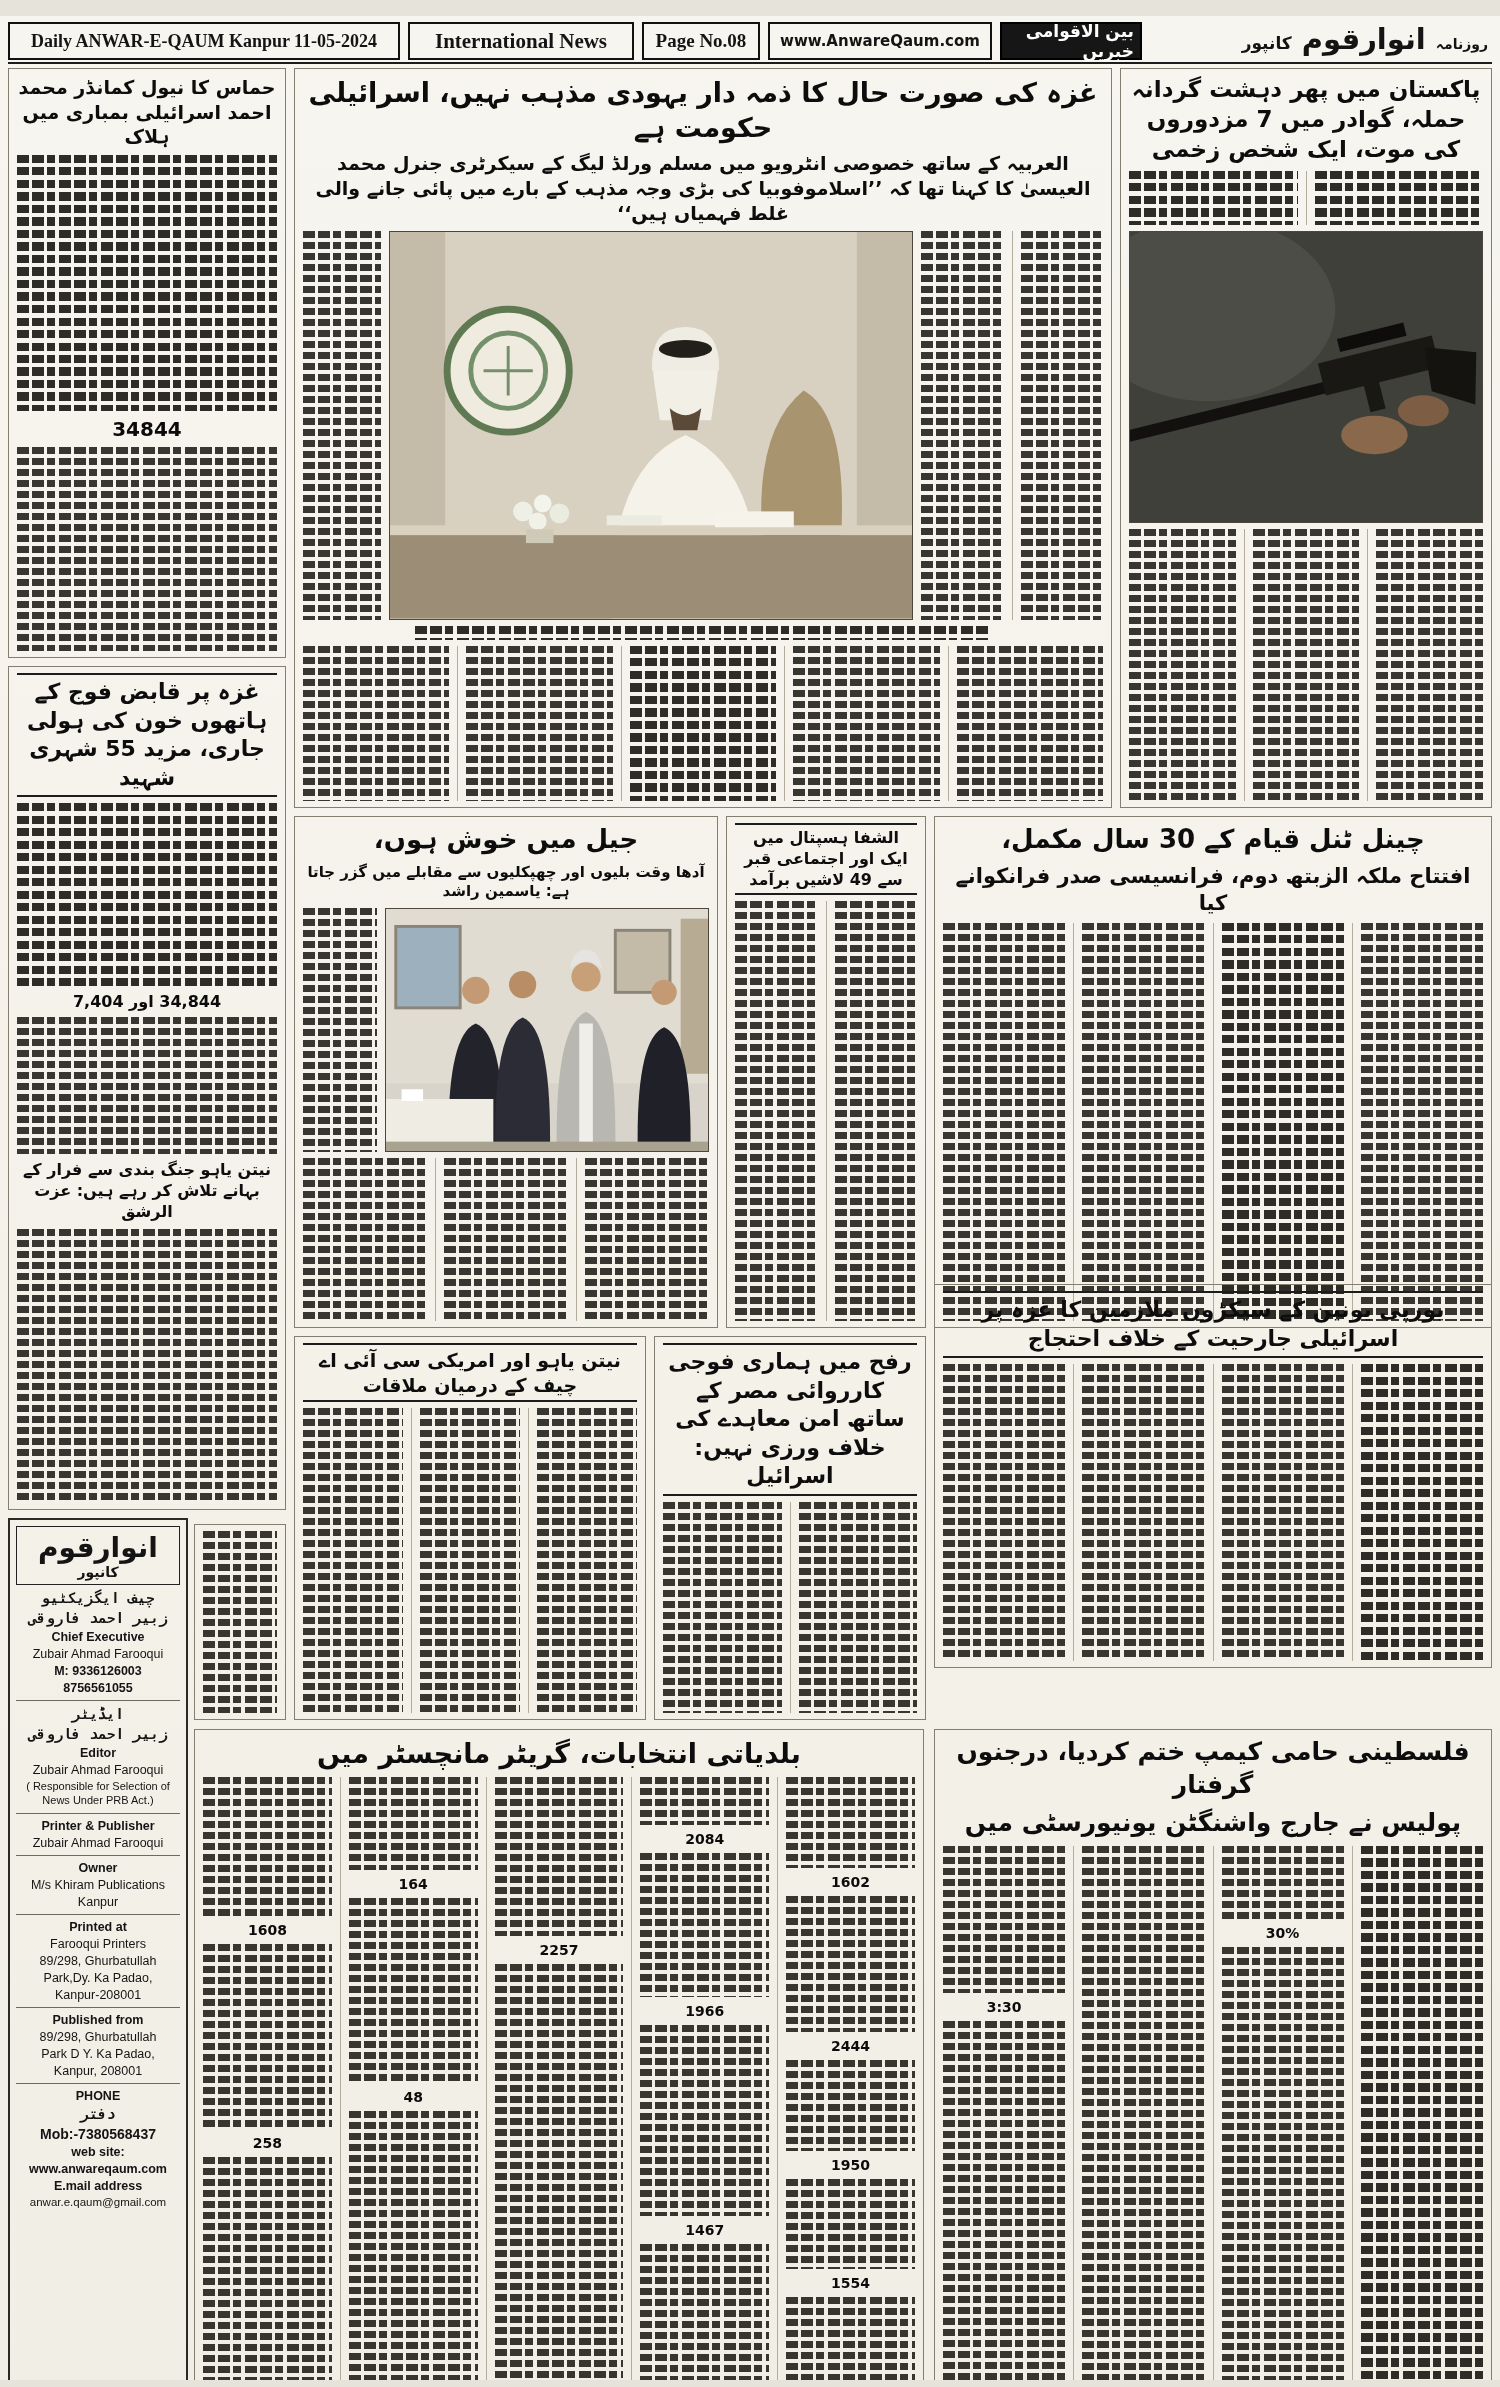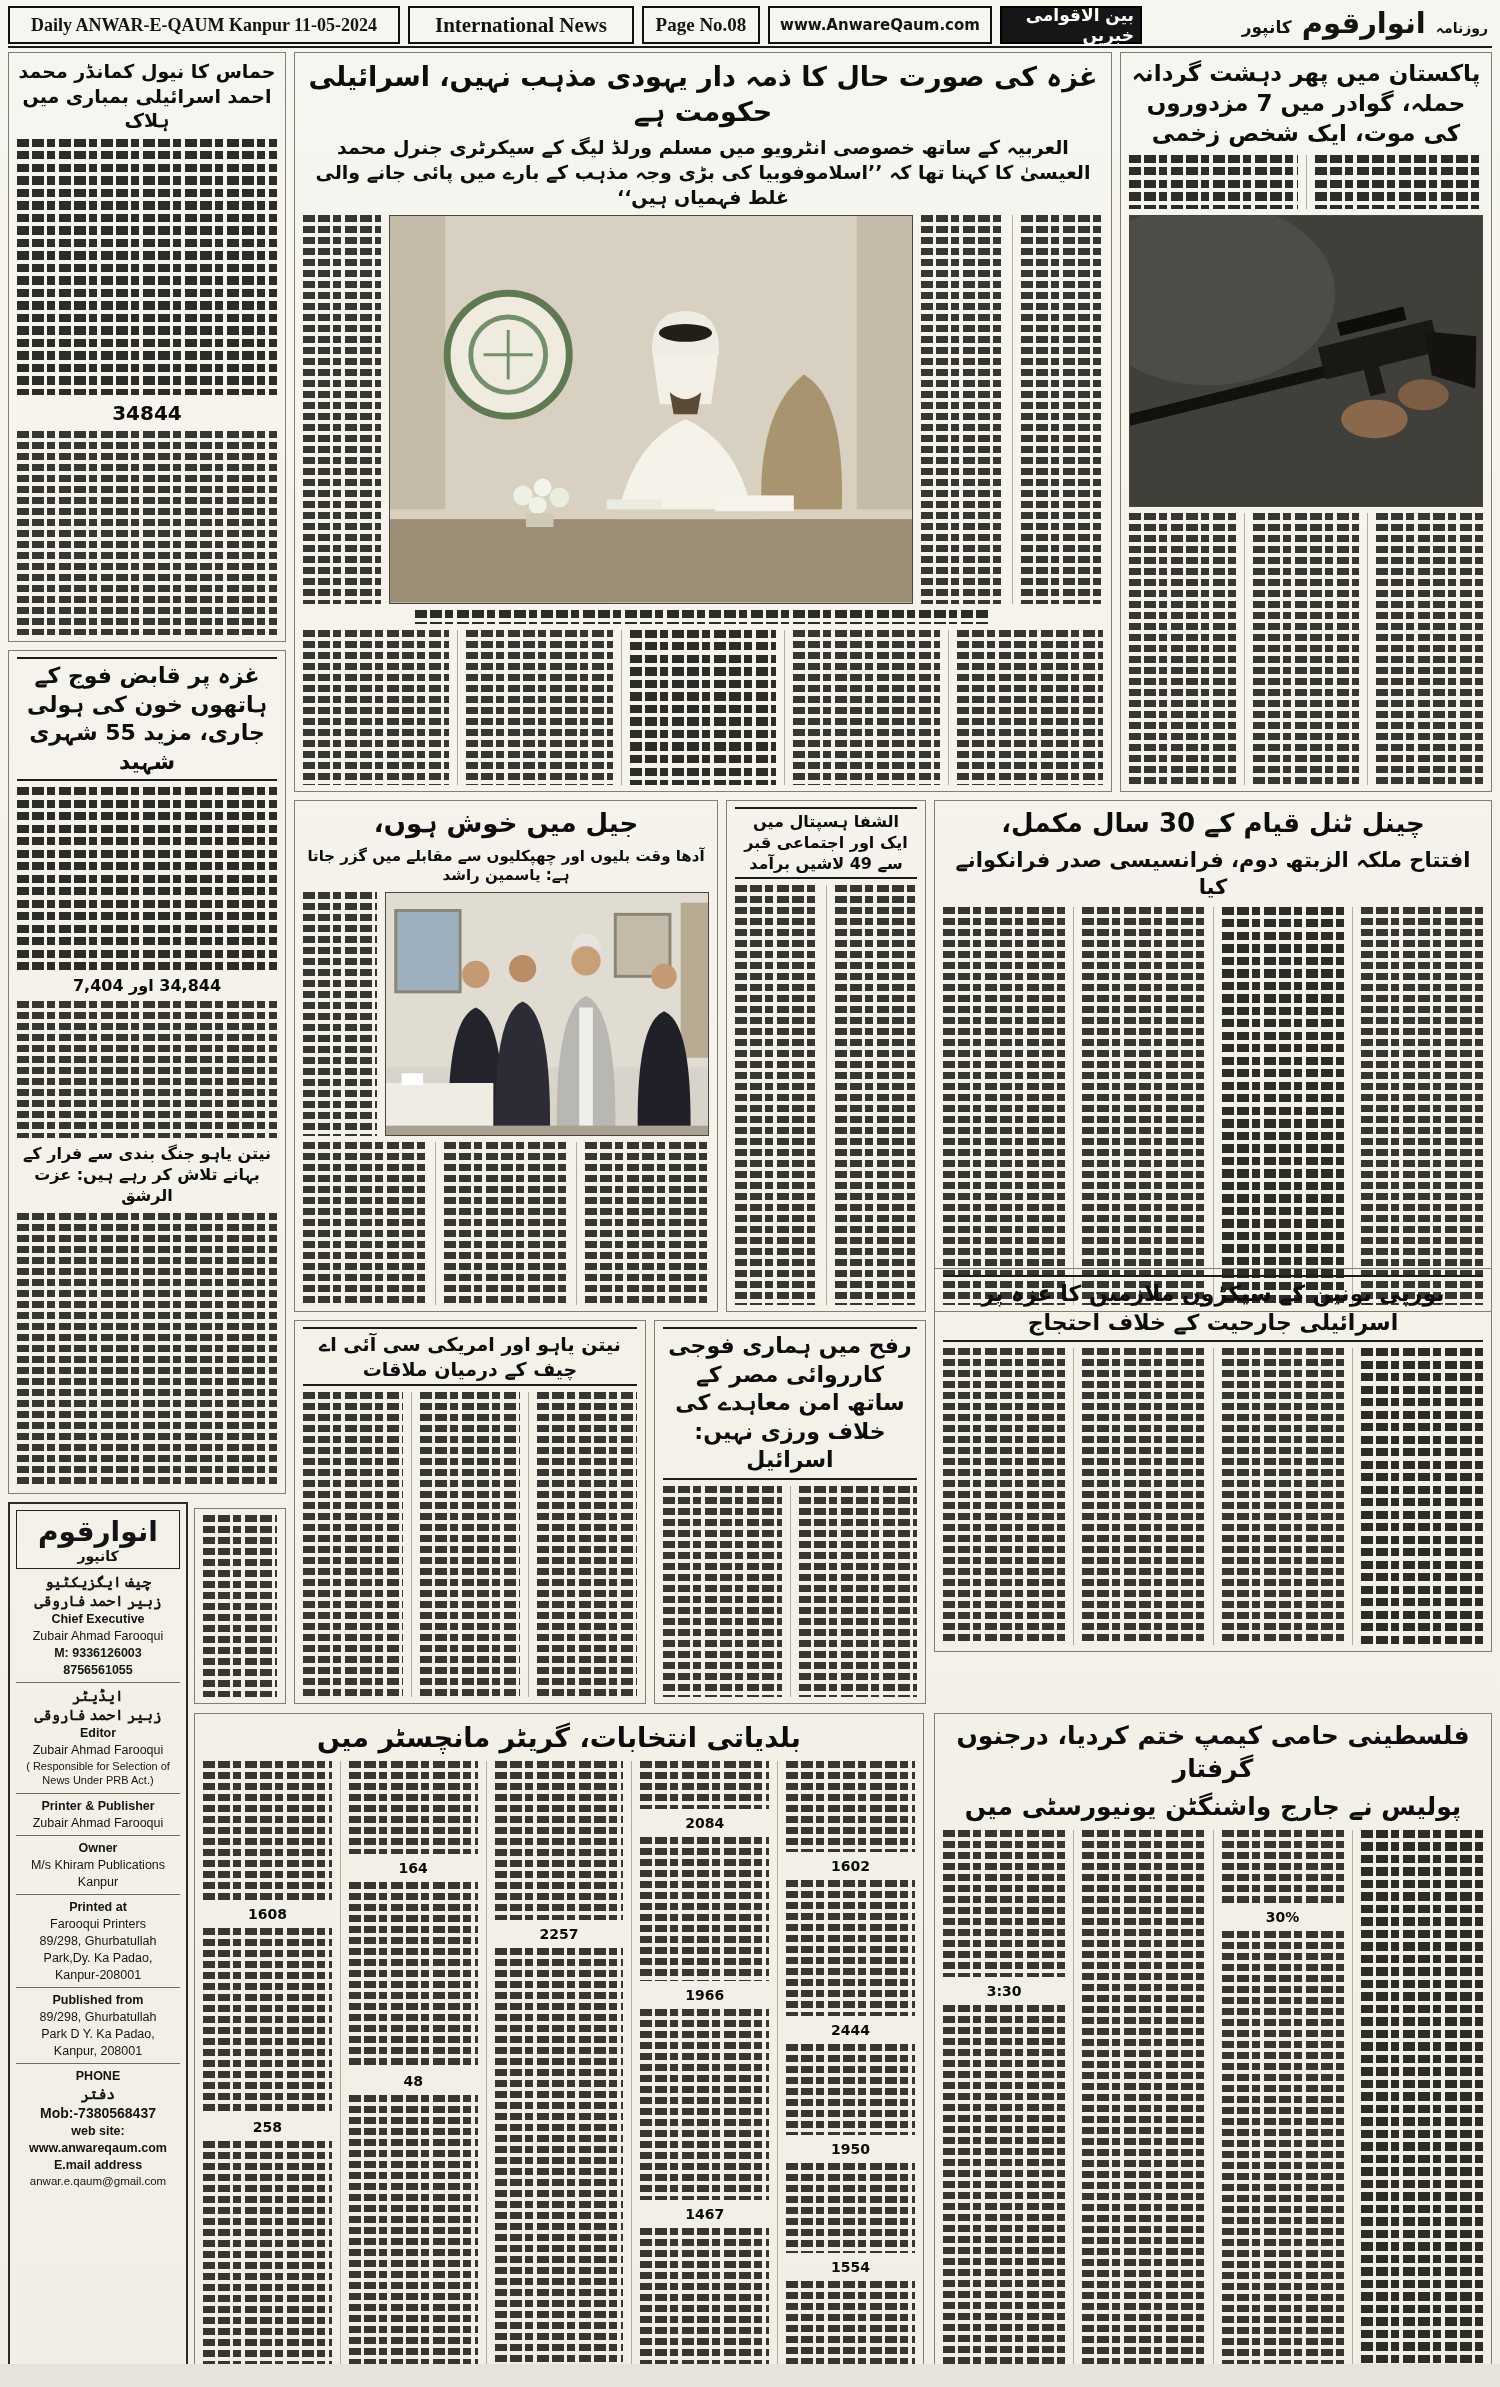--- a/index.html
+++ b/index.html
@@ -1,18 +1,18 @@
 <!DOCTYPE html>
 <html lang="ur"><head>
 <meta charset="utf-8">
 <style>
   *{margin:0;padding:0;box-sizing:border-box}
   html,body{background:#e6e3da}
   body{font-family:"DejaVu Sans",sans-serif;color:#141414}
-  .sheet{position:relative;width:1500px;height:2364px;margin:0 auto;overflow:hidden;
+  .sheet{position:relative;width:1500px;height:2364px;margin:16px auto;overflow:hidden;
          background:linear-gradient(180deg,#f7f5ef 0%,#f4f1e9 60%,#f1eee5 100%)}
   .abs{position:absolute}
 
   
   .pghead{position:absolute;left:8px;top:6px;width:1484px;height:38px;display:flex;gap:8px;align-items:stretch}
   .hbox{border:2px solid #111;display:flex;align-items:center;justify-content:center;padding:0 6px;background:#f7f5ef}
   .hbox.serif{font-family:"Liberation Serif",serif;font-weight:bold}
   .hbox.dark{background:#161616;color:#fdfdfb;border-color:#000}
   .mast-ur{flex:1;direction:rtl;display:flex;align-items:baseline;justify-content:flex-start;gap:10px;padding:0 4px}
   .m-small{font-size:14px;font-weight:bold}
@@ -42,21 +42,21 @@
   .photo{flex:0 0 auto;border:1px solid #4c463c;background:#cfc8ba;overflow:hidden}
   .photo svg{display:block;width:100%;height:100%}
 
   
   .pub{align-items:stretch;gap:3px;border:2px solid #2a2a26;padding:6px}
   .pub-logo{border:1.5px solid #222;padding:4px 2px;text-align:center;direction:rtl;margin-bottom:2px}
   .pub-logo-main{font-size:28px;font-weight:bold;letter-spacing:-1px}
   .pub-logo-city{font-size:14px;font-weight:bold}
   .pu{font-size:12.5px;text-align:center;font-family:"Liberation Sans",sans-serif}
   .pu.b{font-weight:bold}
-  .pu.ur{direction:rtl;font-family:Liberation Sans, sans-serif;font-size:14.5px}
+  .pu.ur{direction:rtl;font-family:Liberation Mono, monospace;font-size:14.5px}
   .pu.small{font-size:11px;line-height:1.25}
   .pub hr{border:none;border-top:1px solid #6f6a5e;margin:2px 0}
 </style>
 </head>
 <body>
 
 <div class="sheet">
 
   <header class="pghead">
     <div class="hbox serif" style="width:392px;font-size:18px">

